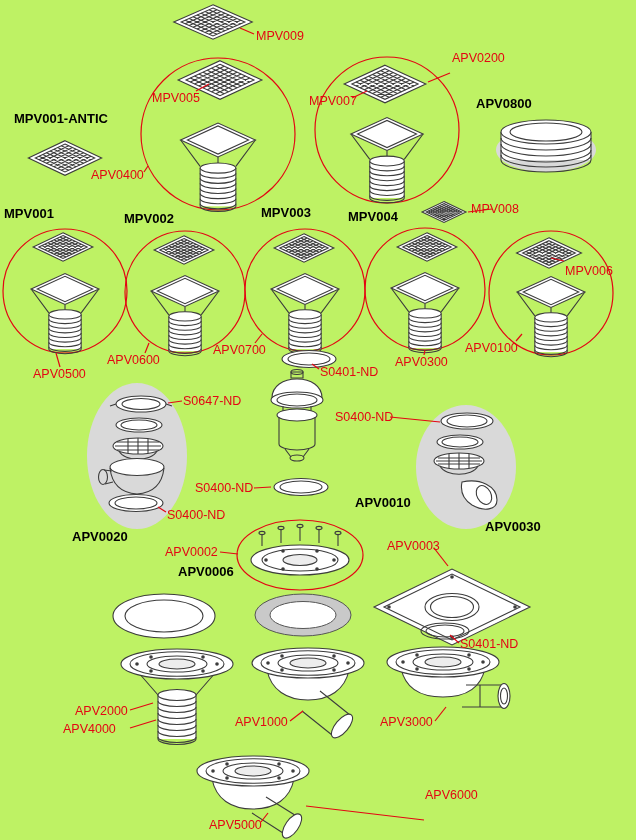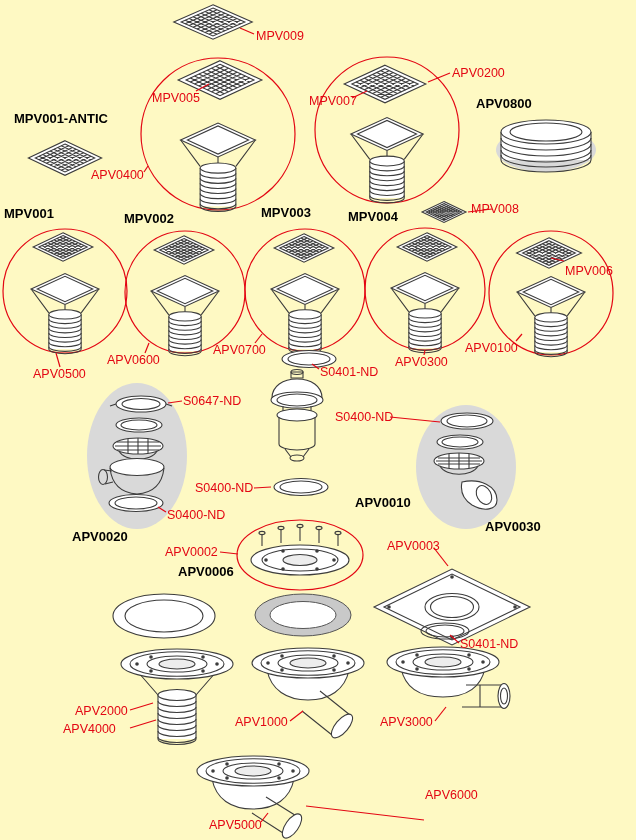--- a/index.html
+++ b/index.html
@@ -1,16 +1,16 @@
 <!DOCTYPE html>
 <html style="--accent: #e30613; --line: #3c3c3c; --shadow: #d9d9d9;"><head>
 <meta charset="utf-8">
 <style>
   html,body{margin:0;padding:0;background:#fff;}
-  .stage{position:relative;width:636px;height:840px;background:#fef9c3;overflow:hidden;
+  .stage{position:relative;width:636px;height:840px;background:#bef264;overflow:hidden;
          font-family:"Liberation Sans",sans-serif;}
   svg.art{position:absolute;left:0;top:0;}
   .ln{fill:none;stroke:var(--line,#3c3c3c);stroke-width:1.1;}
   .lnf{fill:#fff;stroke:var(--line,#3c3c3c);stroke-width:1.1;}
   .redln{fill:none;stroke:var(--accent,#e30613);stroke-width:1.2;}
   .gray{fill:var(--shadow,#d9d9d9);stroke:none;}
   .hole{fill:#ededed;stroke:var(--line,#3c3c3c);stroke-width:1.1;}
   .dot{fill:var(--line,#3c3c3c);stroke:none;}
   .lbl{position:absolute;white-space:nowrap;font-size:12.5px;line-height:14px;}
   .red{color:var(--accent,#e30613);font-weight:normal;}
@@ -241,21 +241,21 @@
     <path d="M290,721 L303,711"></path>
     <path d="M435,721 L446,707"></path>
     <path d="M261,822 L268,813"></path>
     <path d="M424,820 L306,806"></path>
   </g>
 </svg>
 
 <div class="lbl red" style="left:256px;top:29px">MPV009</div>
 <div class="lbl red" style="left:152px;top:91px">MPV005</div>
 <div class="lbl red" style="left:309px;top:94px">MPV007</div>
-<div class="lbl red" style="left:452px;top:66px">APV0200</div>
+<div class="lbl red" style="left:452px;top:51px">APV0200</div>
 <div class="lbl blk" style="left:476px;top:97px">APV0800</div>
 <div class="lbl blk" style="left:14px;top:112px">MPV001-ANTIC</div>
 <div class="lbl red" style="left:91px;top:168px">APV0400</div>
 <div class="lbl blk" style="left:4px;top:207px">MPV001</div>
 <div class="lbl blk" style="left:124px;top:212px">MPV002</div>
 <div class="lbl blk" style="left:261px;top:206px">MPV003</div>
 <div class="lbl blk" style="left:348px;top:210px">MPV004</div>
 <div class="lbl red" style="left:471px;top:202px">MPV008</div>
 <div class="lbl red" style="left:565px;top:264px">MPV006</div>
 <div class="lbl red" style="left:33px;top:367px">APV0500</div>

